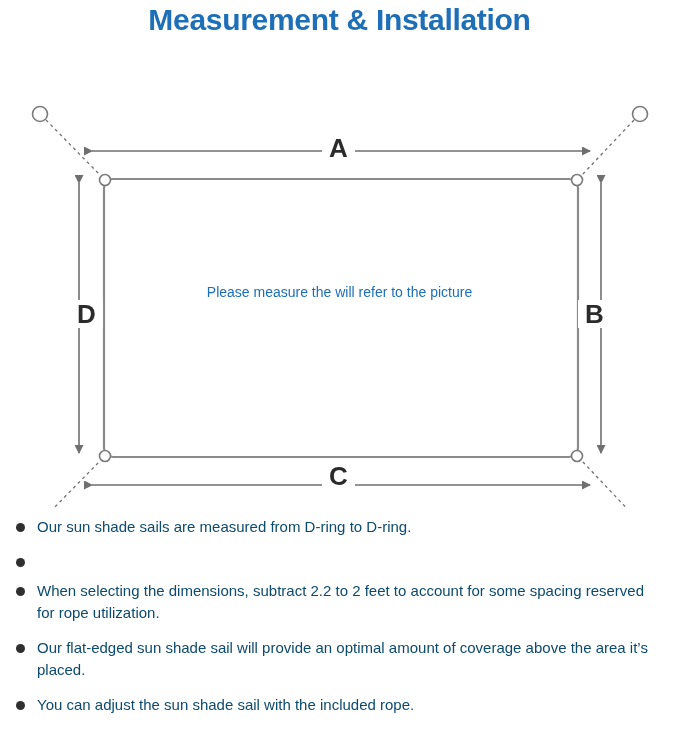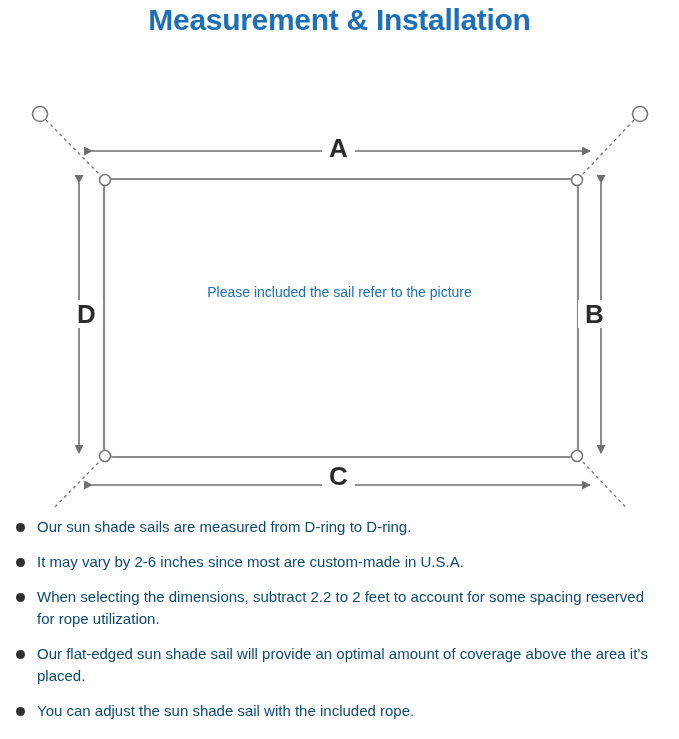--- a/index.html
+++ b/index.html
@@ -139,32 +139,31 @@
       <line x1="79" y1="145" x2="79" y2="415" stroke="#6f6f6f" stroke-width="1.6" marker-start="url(#arrow)" marker-end="url(#arrow)"></line>
       <line x1="601" y1="145" x2="601" y2="415" stroke="#6f6f6f" stroke-width="1.6" marker-start="url(#arrow)" marker-end="url(#arrow)"></line>
     </svg>
 
     <div class="label" id="label-A">A</div>
     <div class="label" id="label-B">B</div>
     <div class="label" id="label-C">C</div>
     <div class="label" id="label-D">D</div>
 
     <div class="center-block">
-      <div class="center-sub">Please included the sail refer to the picture</div>
+      <div class="center-sub">Please measure the will refer to the picture</div>
     </div>
   </div>
 
   <div class="notes">
     <div class="note">
       <span class="bullet"></span>
       <span class="note-text">Our sun shade sails are measured from D-ring to D-ring.</span>
     </div>
     <div class="note">
       <span class="bullet"></span>
-      <span class="note-text">It may vary by 2-6 inches since most are custom-made in U.S.A.</span>
     </div>
     <div class="note">
       <span class="bullet"></span>
       <span class="note-text">When selecting the dimensions, subtract 2.2 to 2 feet to account for some spacing reserved for rope utilization.</span>
     </div>
     <div class="note">
       <span class="bullet"></span>
       <span class="note-text">Our flat-edged sun shade sail will provide an optimal amount of coverage above the area it’s placed.</span>
     </div>
     <div class="note">

